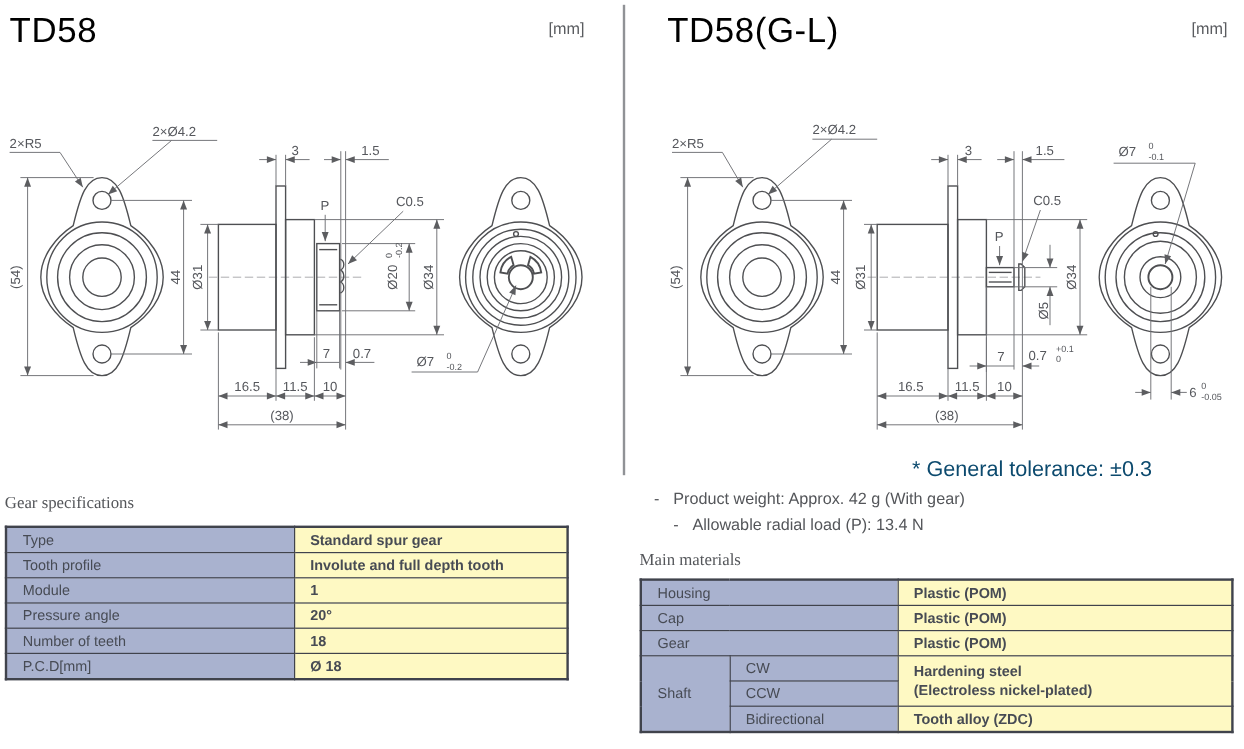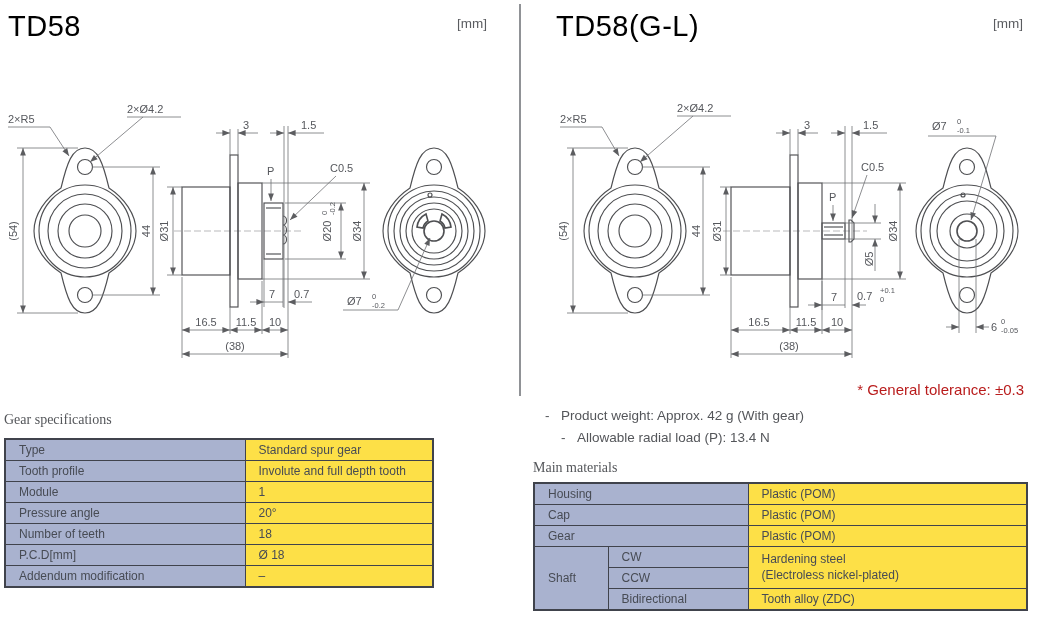--- a/index.html
+++ b/index.html
@@ -12,27 +12,27 @@
   svg .o{stroke:#4e4f52;stroke-width:1.15;fill:none;}
   svg .o2{stroke:#4e4f52;stroke-width:1.6;fill:none;}
   svg .d{stroke:#707175;stroke-width:0.8;fill:none;}
   svg .cl{stroke:#8b8c8f;stroke-width:0.6;fill:none;stroke-dasharray:7 3;}
   svg text{fill:#55575c;}
   svg .t{font-size:11px;font-family:"Liberation Sans",sans-serif;}
   svg .ts{font-size:7.5px;font-family:"Liberation Sans",sans-serif;}
   .sec-heading{position:absolute;font-size:14px;color:#54565a;font-family:Liberation Serif, serif;}
   .note-line{position:absolute;font-size:13.5px;color:#54565a;}
   .note-line .dash{display:inline-block;width:16px;}
-  .tol-note{position:absolute;font-size:15px;color:#b91c1c;text-align:right;}
+  .tol-note{position:absolute;font-size:18px;color:#0c4a6e;text-align:left;}
   table.dtable{position:absolute;border-collapse:collapse;table-layout:fixed;
                border:2px solid #40434c;}
   table.dtable td{border:1px solid #40434c;font-size:12px;color:#474b54;
                   padding:0 4px 0 13px;height:20px;vertical-align:middle;}
   td.hc{background:#a9b2cf;}
-  td.vc{background:#fde047;}
+  td.vc{background:#fef9c3;font-weight:bold;}
   td.pre{white-space:pre-line;line-height:1.3;}
 </style>
 </head>
 <body>
 
 <div class="panel-title" style="left:8px;">TD58</div>
 <div class="units" style="left:457px;">[mm]</div>
 <div class="divider"></div>
 
 <svg class="drawing" style="left:0;top:96px;" width="519" height="282" viewBox="0 0 519 282">
@@ -152,21 +152,21 @@
     <text class="t" x="347" y="209">Ø7</text>
     <text class="ts" x="372" y="203">0</text>
     <text class="ts" x="372" y="212">-0.2</text>
     <line class="d" x1="343" y1="214" x2="398" y2="214"></line>
     <line class="d" x1="398" y1="214" x2="430" y2="142" marker-end="url(#arwL)"></line>
   </g>
 </svg>
 
 <div class="sec-heading" style="left:4px;top:412px;">Gear specifications</div>
 
-<table class="dtable" style="left:4px;top:438px;width:430px;">
+<table class="dtable" style="left:4px;top:438px;width:470px;">
   <colgroup>
       <col style="width:240px;">
       <col>
     </colgroup>
   <tbody>
     <tr>
       <td class="hc">Type</td>
       <td class="vc">Standard spur gear</td>
       </tr>
     <tr>
@@ -181,24 +181,20 @@
       <td class="hc">Pressure angle</td>
       <td class="vc">20°</td>
       </tr>
     <tr>
       <td class="hc">Number of teeth</td>
       <td class="vc">18</td>
       </tr>
     <tr>
       <td class="hc">P.C.D[mm]</td>
       <td class="vc">Ø 18</td>
-      </tr>
-    <tr>
-      <td class="hc">Addendum modification</td>
-      <td class="vc">–</td>
       </tr>
   </tbody>
 </table>
 
 <div class="panel-title" style="left:556px;">TD58(G-L)</div>
 <div class="units" style="left:993px;">[mm]</div>
 
 <svg class="drawing" style="left:519px;top:96px;" width="518" height="282" viewBox="0 0 518 282">
   <defs>
     <marker id="arwR" viewBox="0 0 10 10" refX="9.5" refY="5" markerWidth="9.5" markerHeight="8" markerUnits="userSpaceOnUse" orient="auto-start-reverse">

